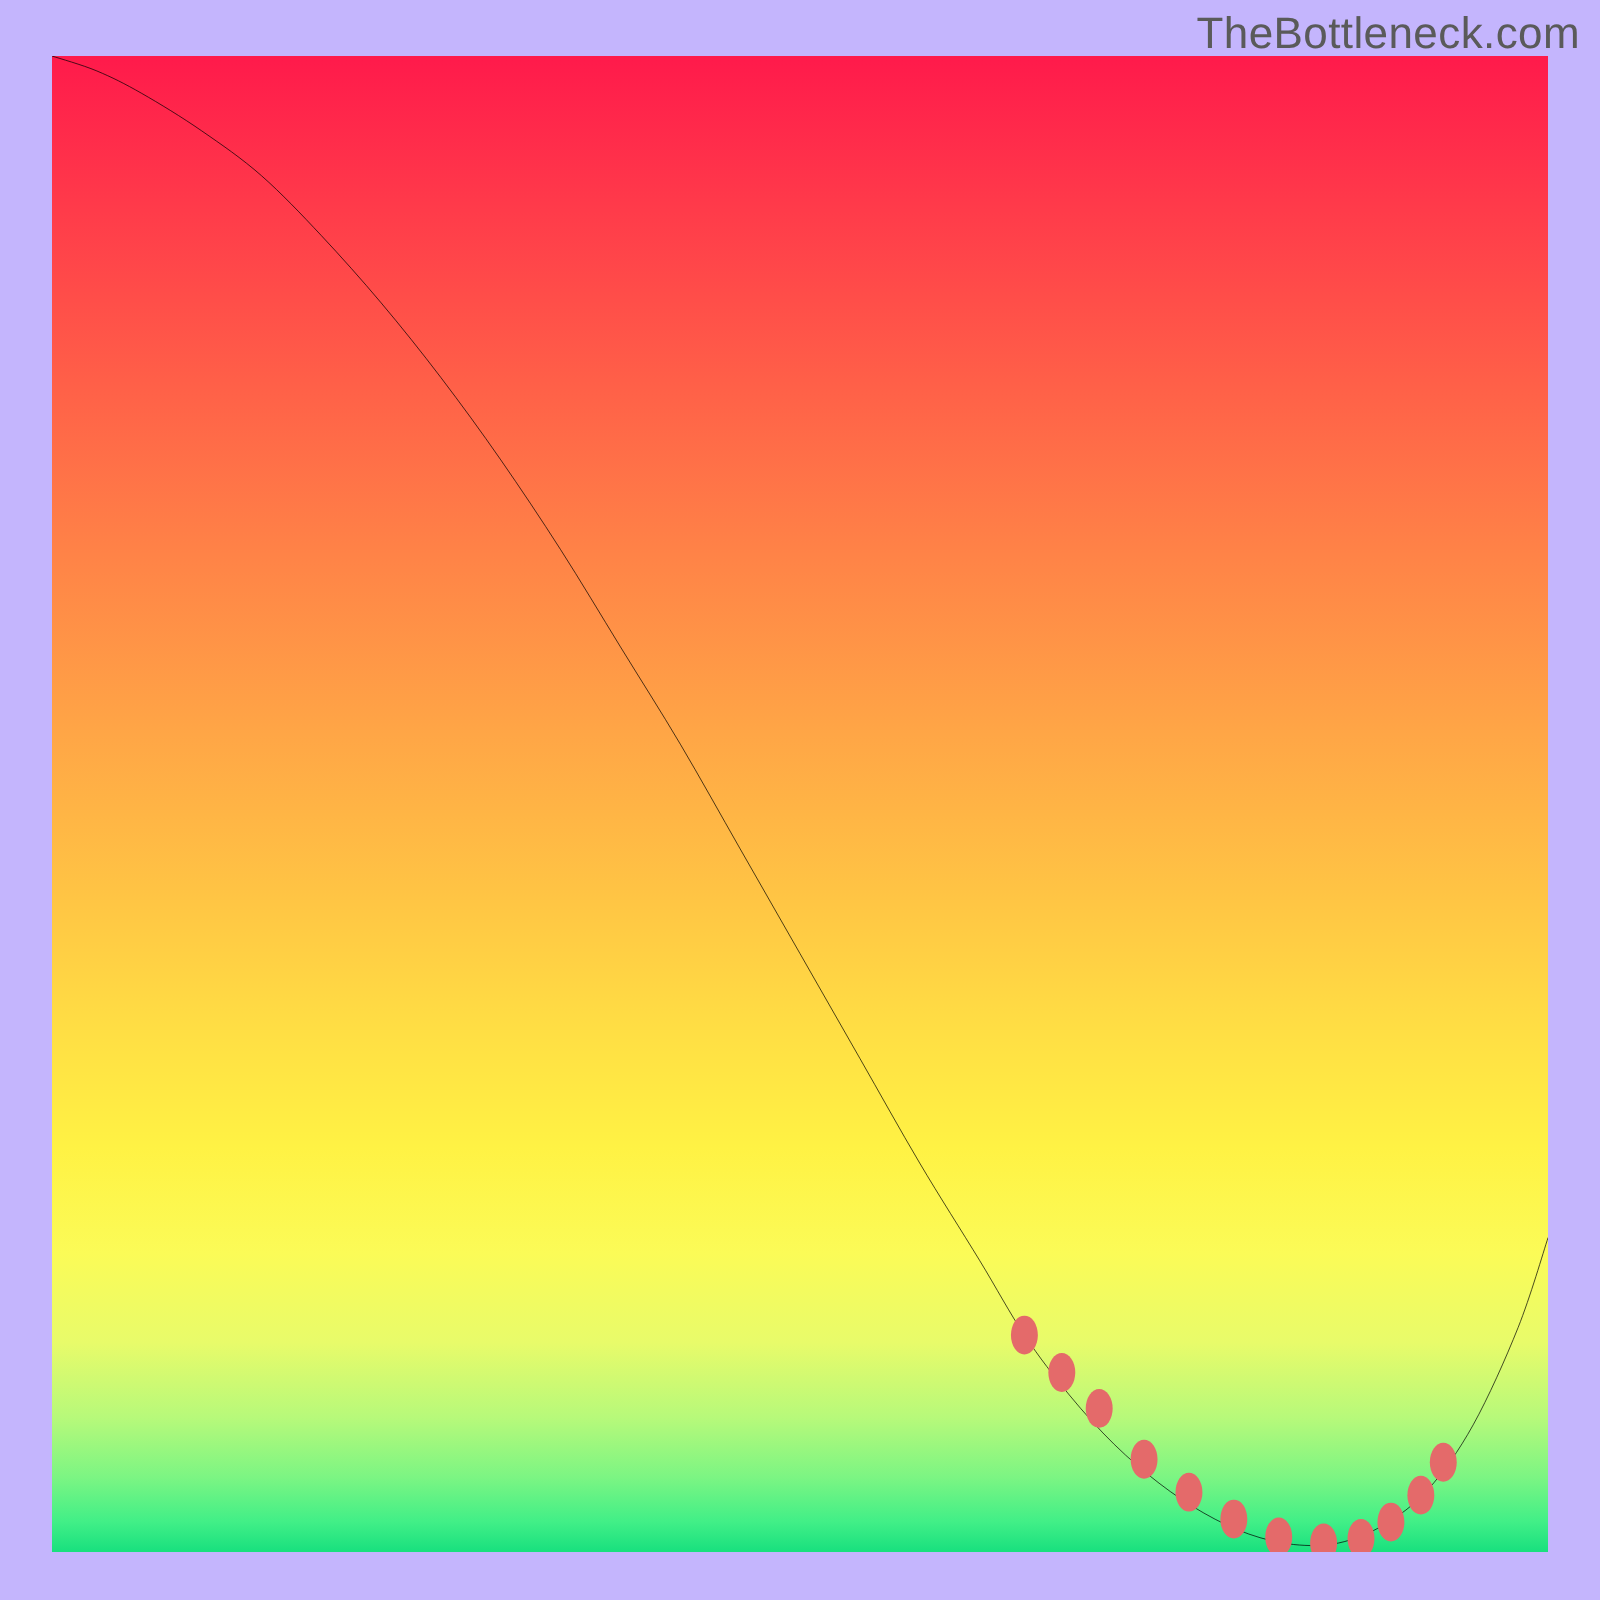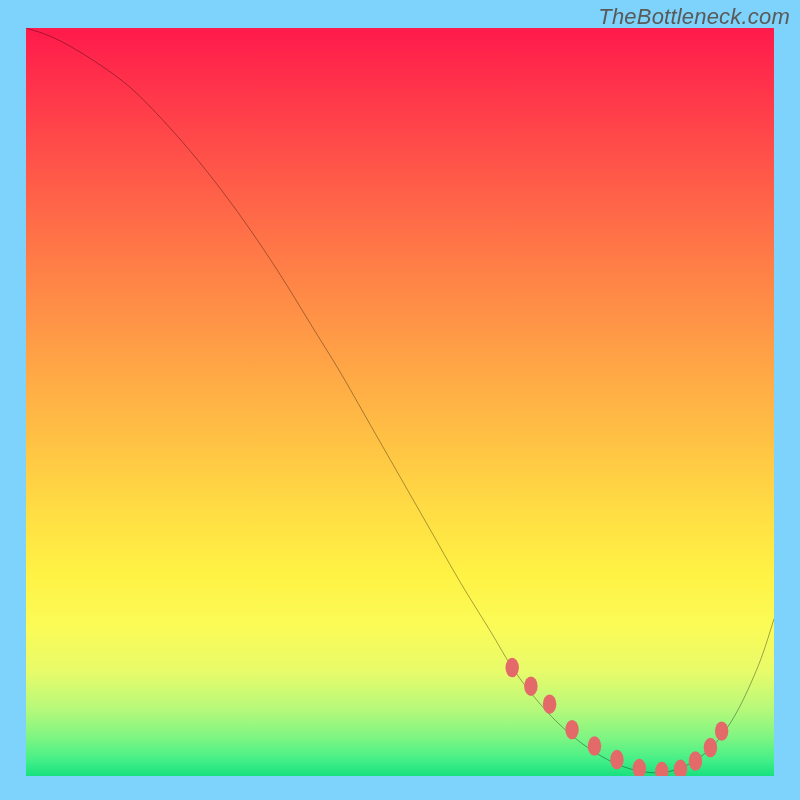--- a/index.html
+++ b/index.html
@@ -8,22 +8,21 @@
     width: 800px;
     height: 800px;
     background: #000;
     overflow: hidden;
     font-family: Arial, Helvetica, sans-serif;
   }
   .frame {
     position: relative;
     width: 800px;
     height: 800px;
-    background: #7dd3fc;
-    font-style: italic;
+    background: #c4b5fd;
   }
   .watermark {
     position: absolute;
     top: 4px;
     right: 10px;
     color: #5a5a5a;
     font-size: 22px;
     font-weight: 500;
     letter-spacing: 0.2px;
     z-index: 4;

